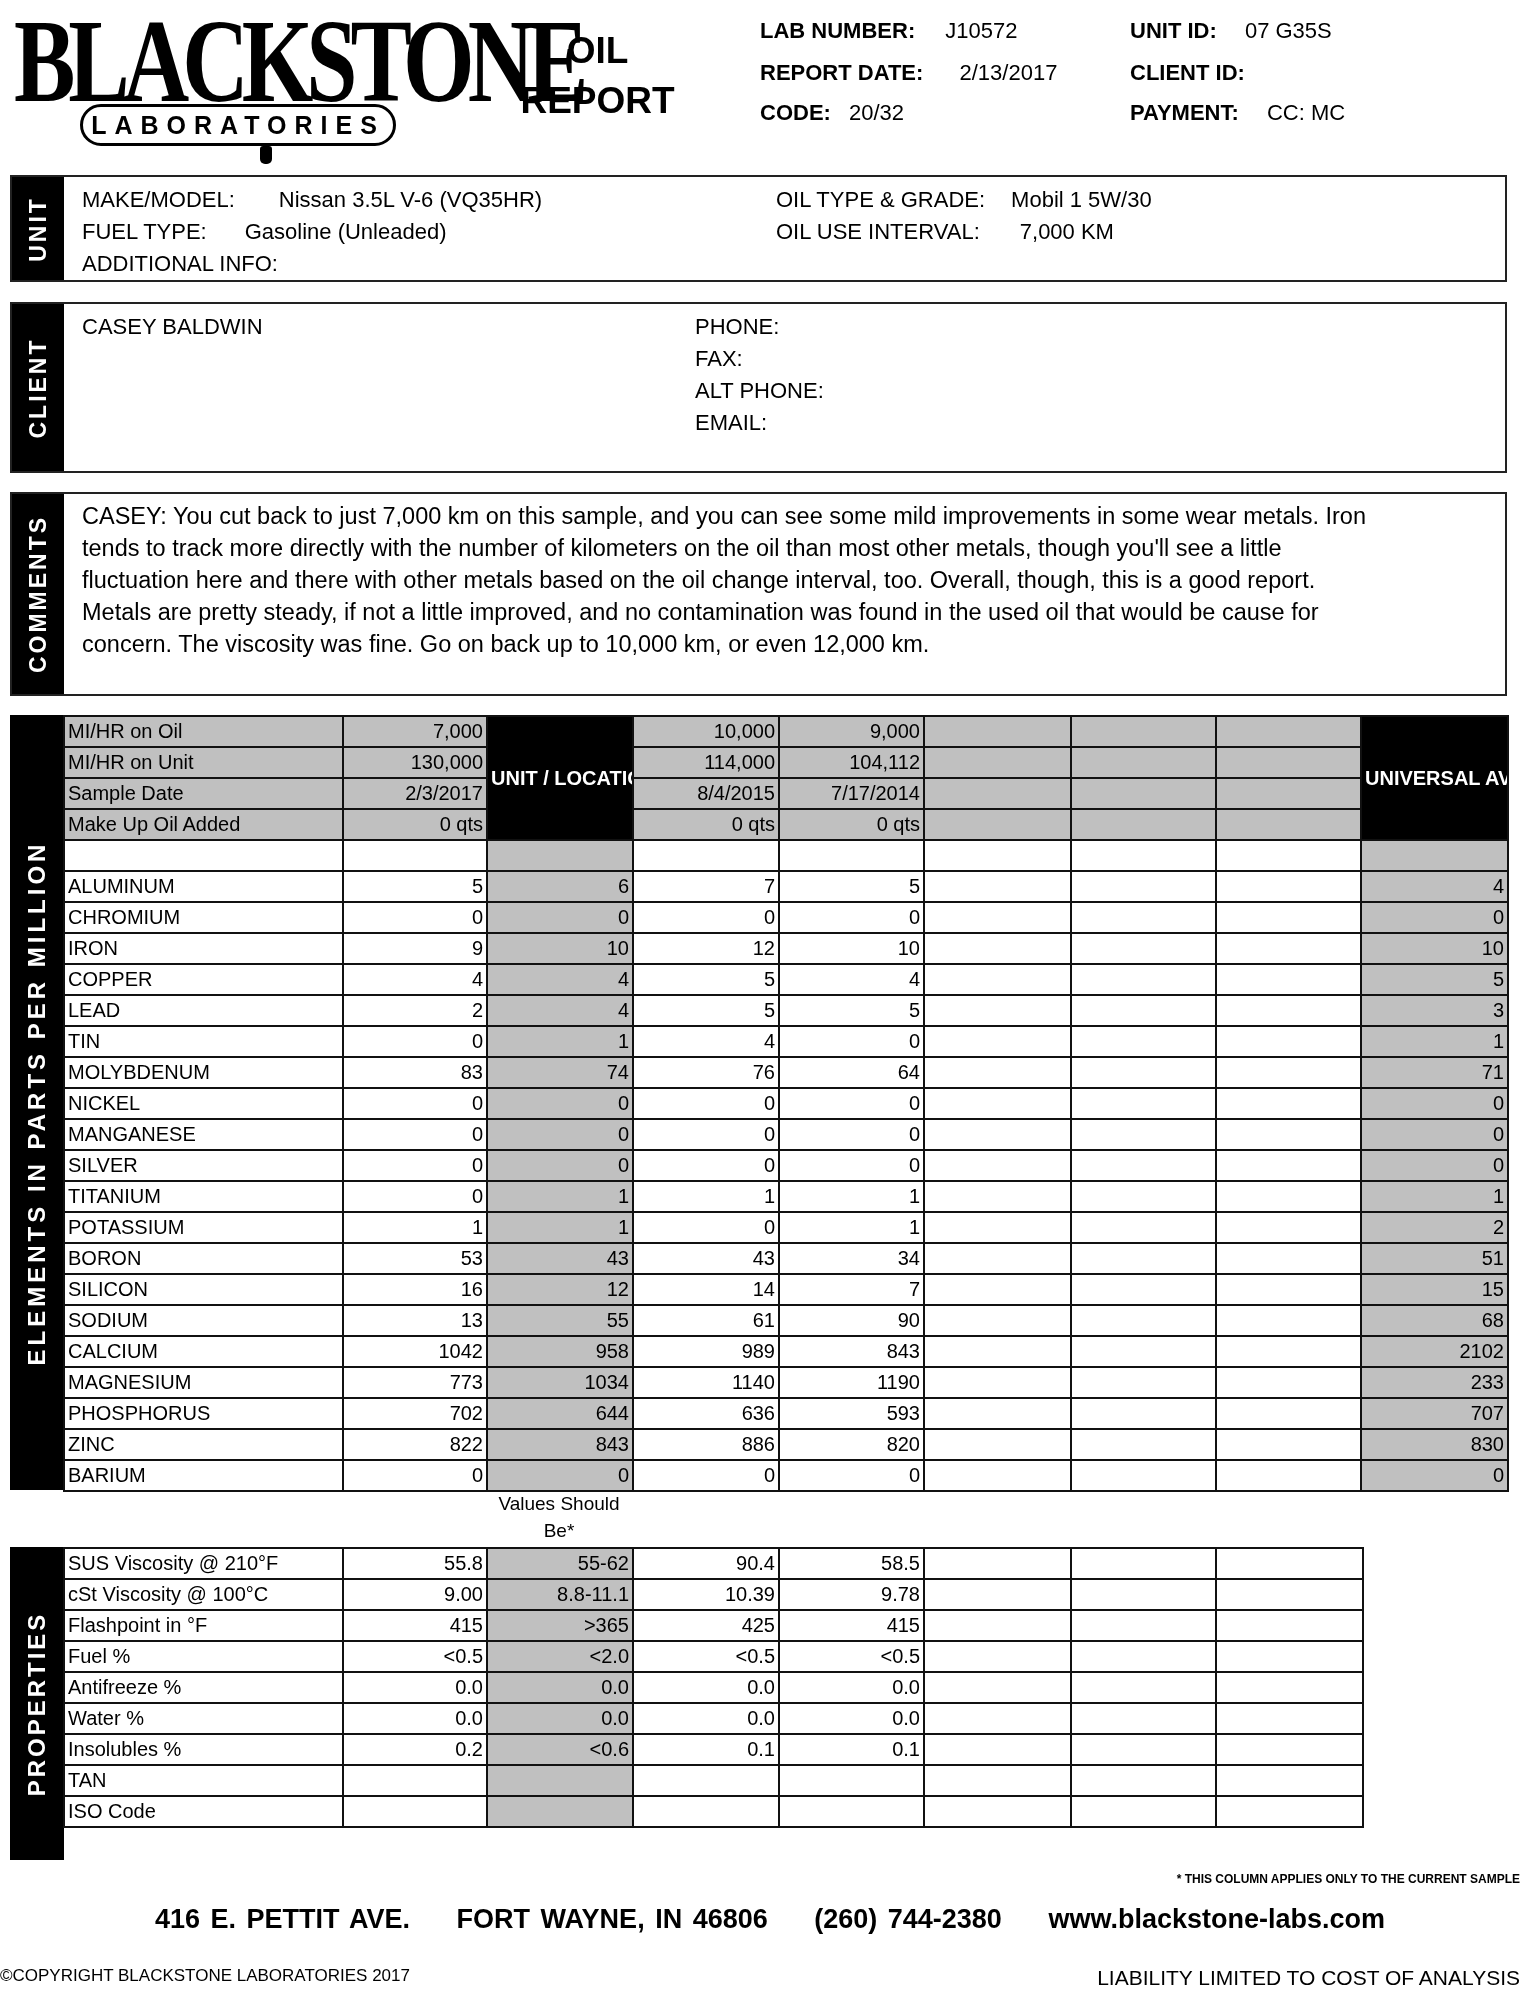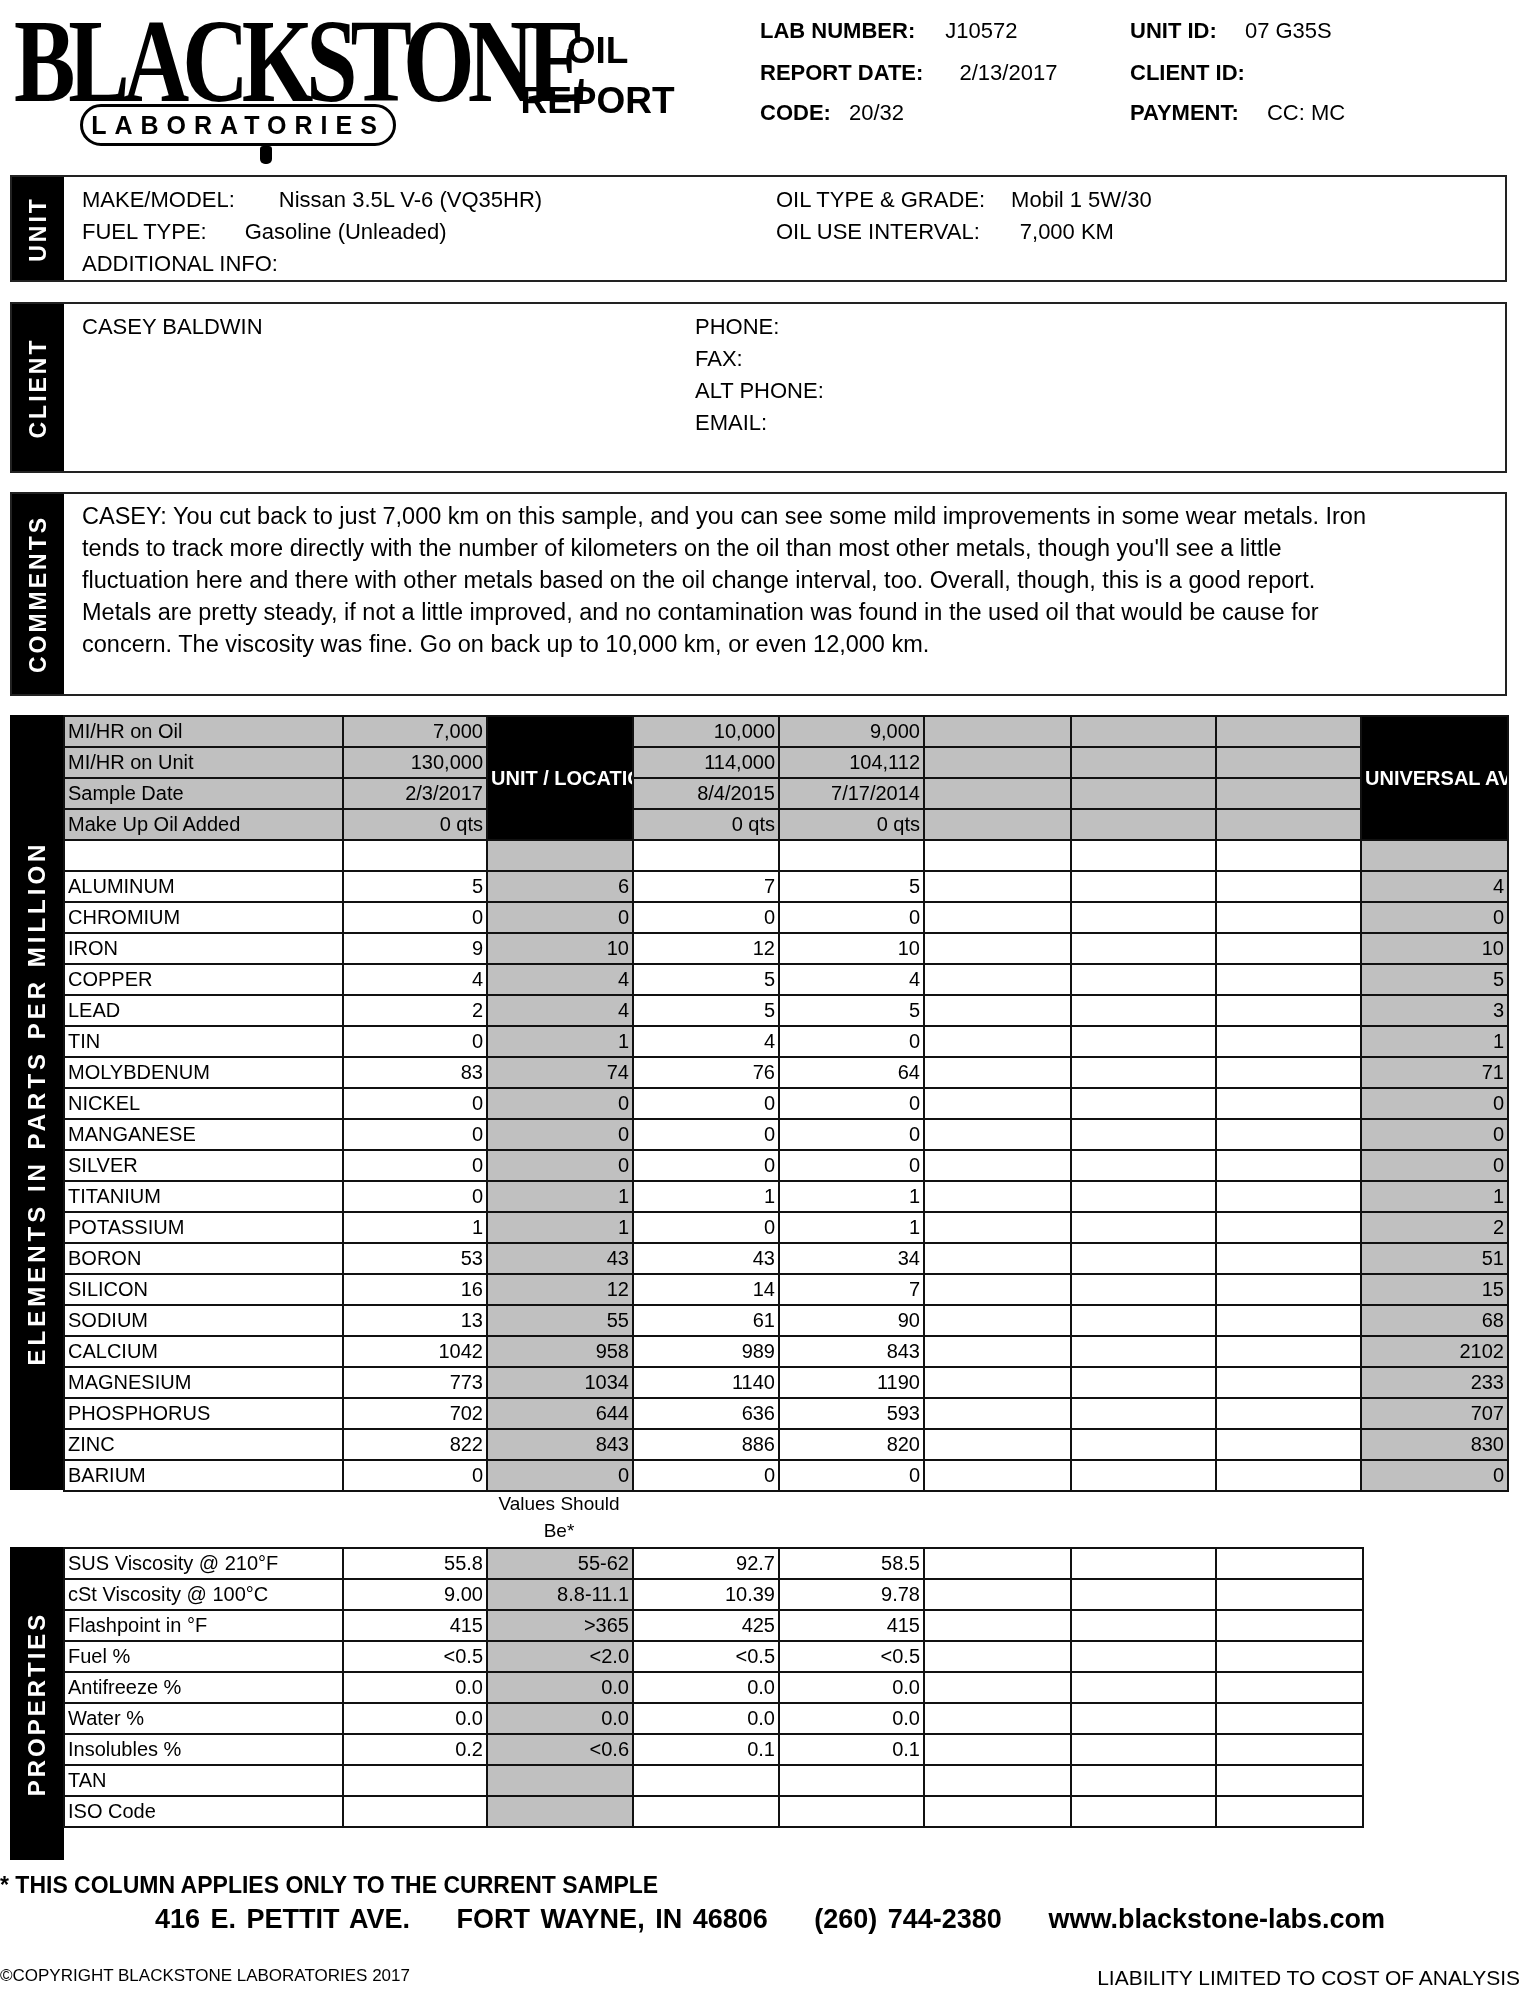--- a/index.html
+++ b/index.html
@@ -56,21 +56,21 @@
   td.blackhdr {
     background: #000; color: #fff; font-weight: bold; font-size: 17px;
     text-align: center; line-height: 26px; white-space: normal;
   }
   .tbl-side { position: absolute; background: #000; }
 
   .values-should {
     position: absolute; left: 486px; top: 1490px; width: 146px; text-align: center;
     font-size: 19px; line-height: 27px;
   }
-  .footnote { position: absolute; left: 0; width: 1520px; top: 1872px; text-align: left; font-size: 23px; font-weight: bold; }
+  .footnote { position: absolute; left: 0; width: 1520px; top: 1872px; text-align: right; font-size: 12px; font-weight: bold; }
   .address { position: absolute; left: 0; width: 1540px; top: 1904px; text-align: center; font-size: 27px; font-weight: bold; word-spacing: 3px; white-space: nowrap; }
   .address span { margin: 0 18px; }
   .copyright { position: absolute; left: 0; top: 1966px; font-size: 17px; }
   .liability { position: absolute; right: 0; top: 1966px; font-size: 21px; }
 </style>
 </head>
 <body>
 
 <div class="logo">
   <div class="logo-word">BLACKSTONE</div>
@@ -451,21 +451,21 @@
     <col style="width:145px">
       <col style="width:147px">
       <col style="width:145px">
       <col style="width:147px">
   </colgroup>
   <tbody id="properties-body">
       <tr>
         <td class="lbl">SUS Viscosity @ 210°F</td>
         <td class="num">55.8</td>
         <td class="num gray">55-62</td>
-        <td class="num">92.7</td>
+        <td class="num">90.4</td>
         <td class="num">58.5</td>
         <td class="num"></td>
         <td class="num"></td>
         <td class="num"></td>
       </tr>
       <tr>
         <td class="lbl">cSt Viscosity @ 100°C</td>
         <td class="num">9.00</td>
         <td class="num gray">8.8-11.1</td>
         <td class="num">10.39</td>

